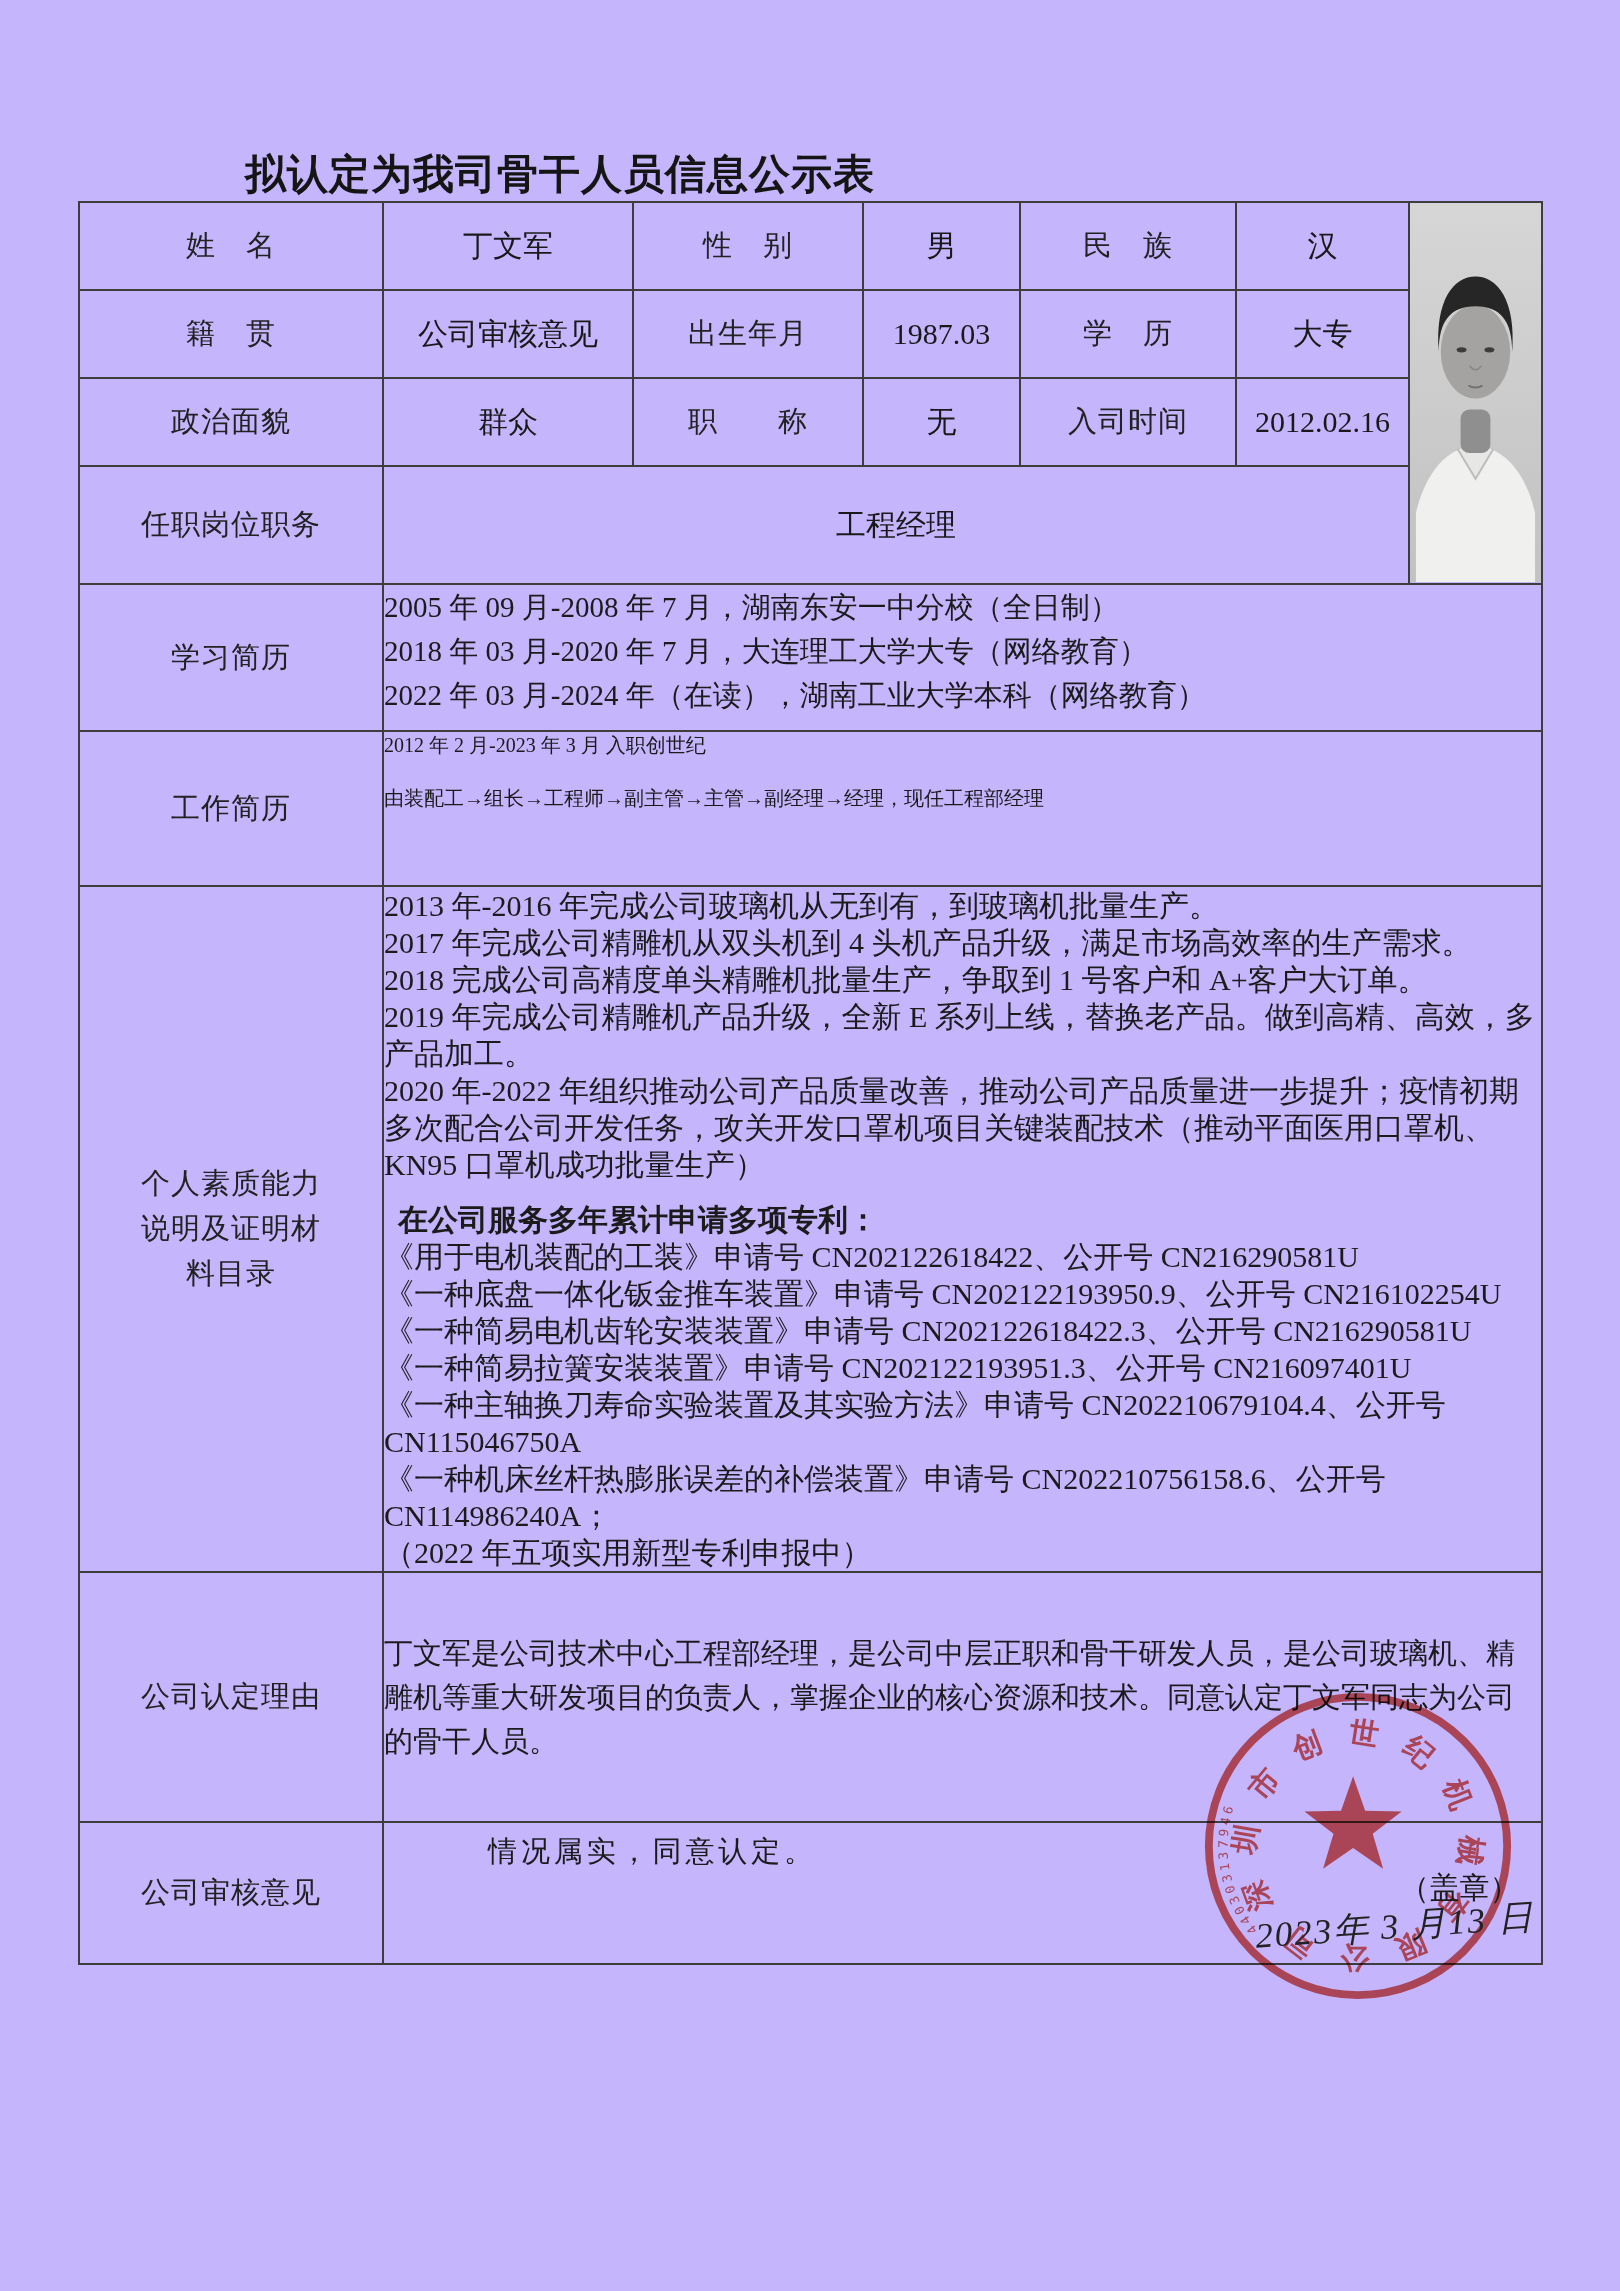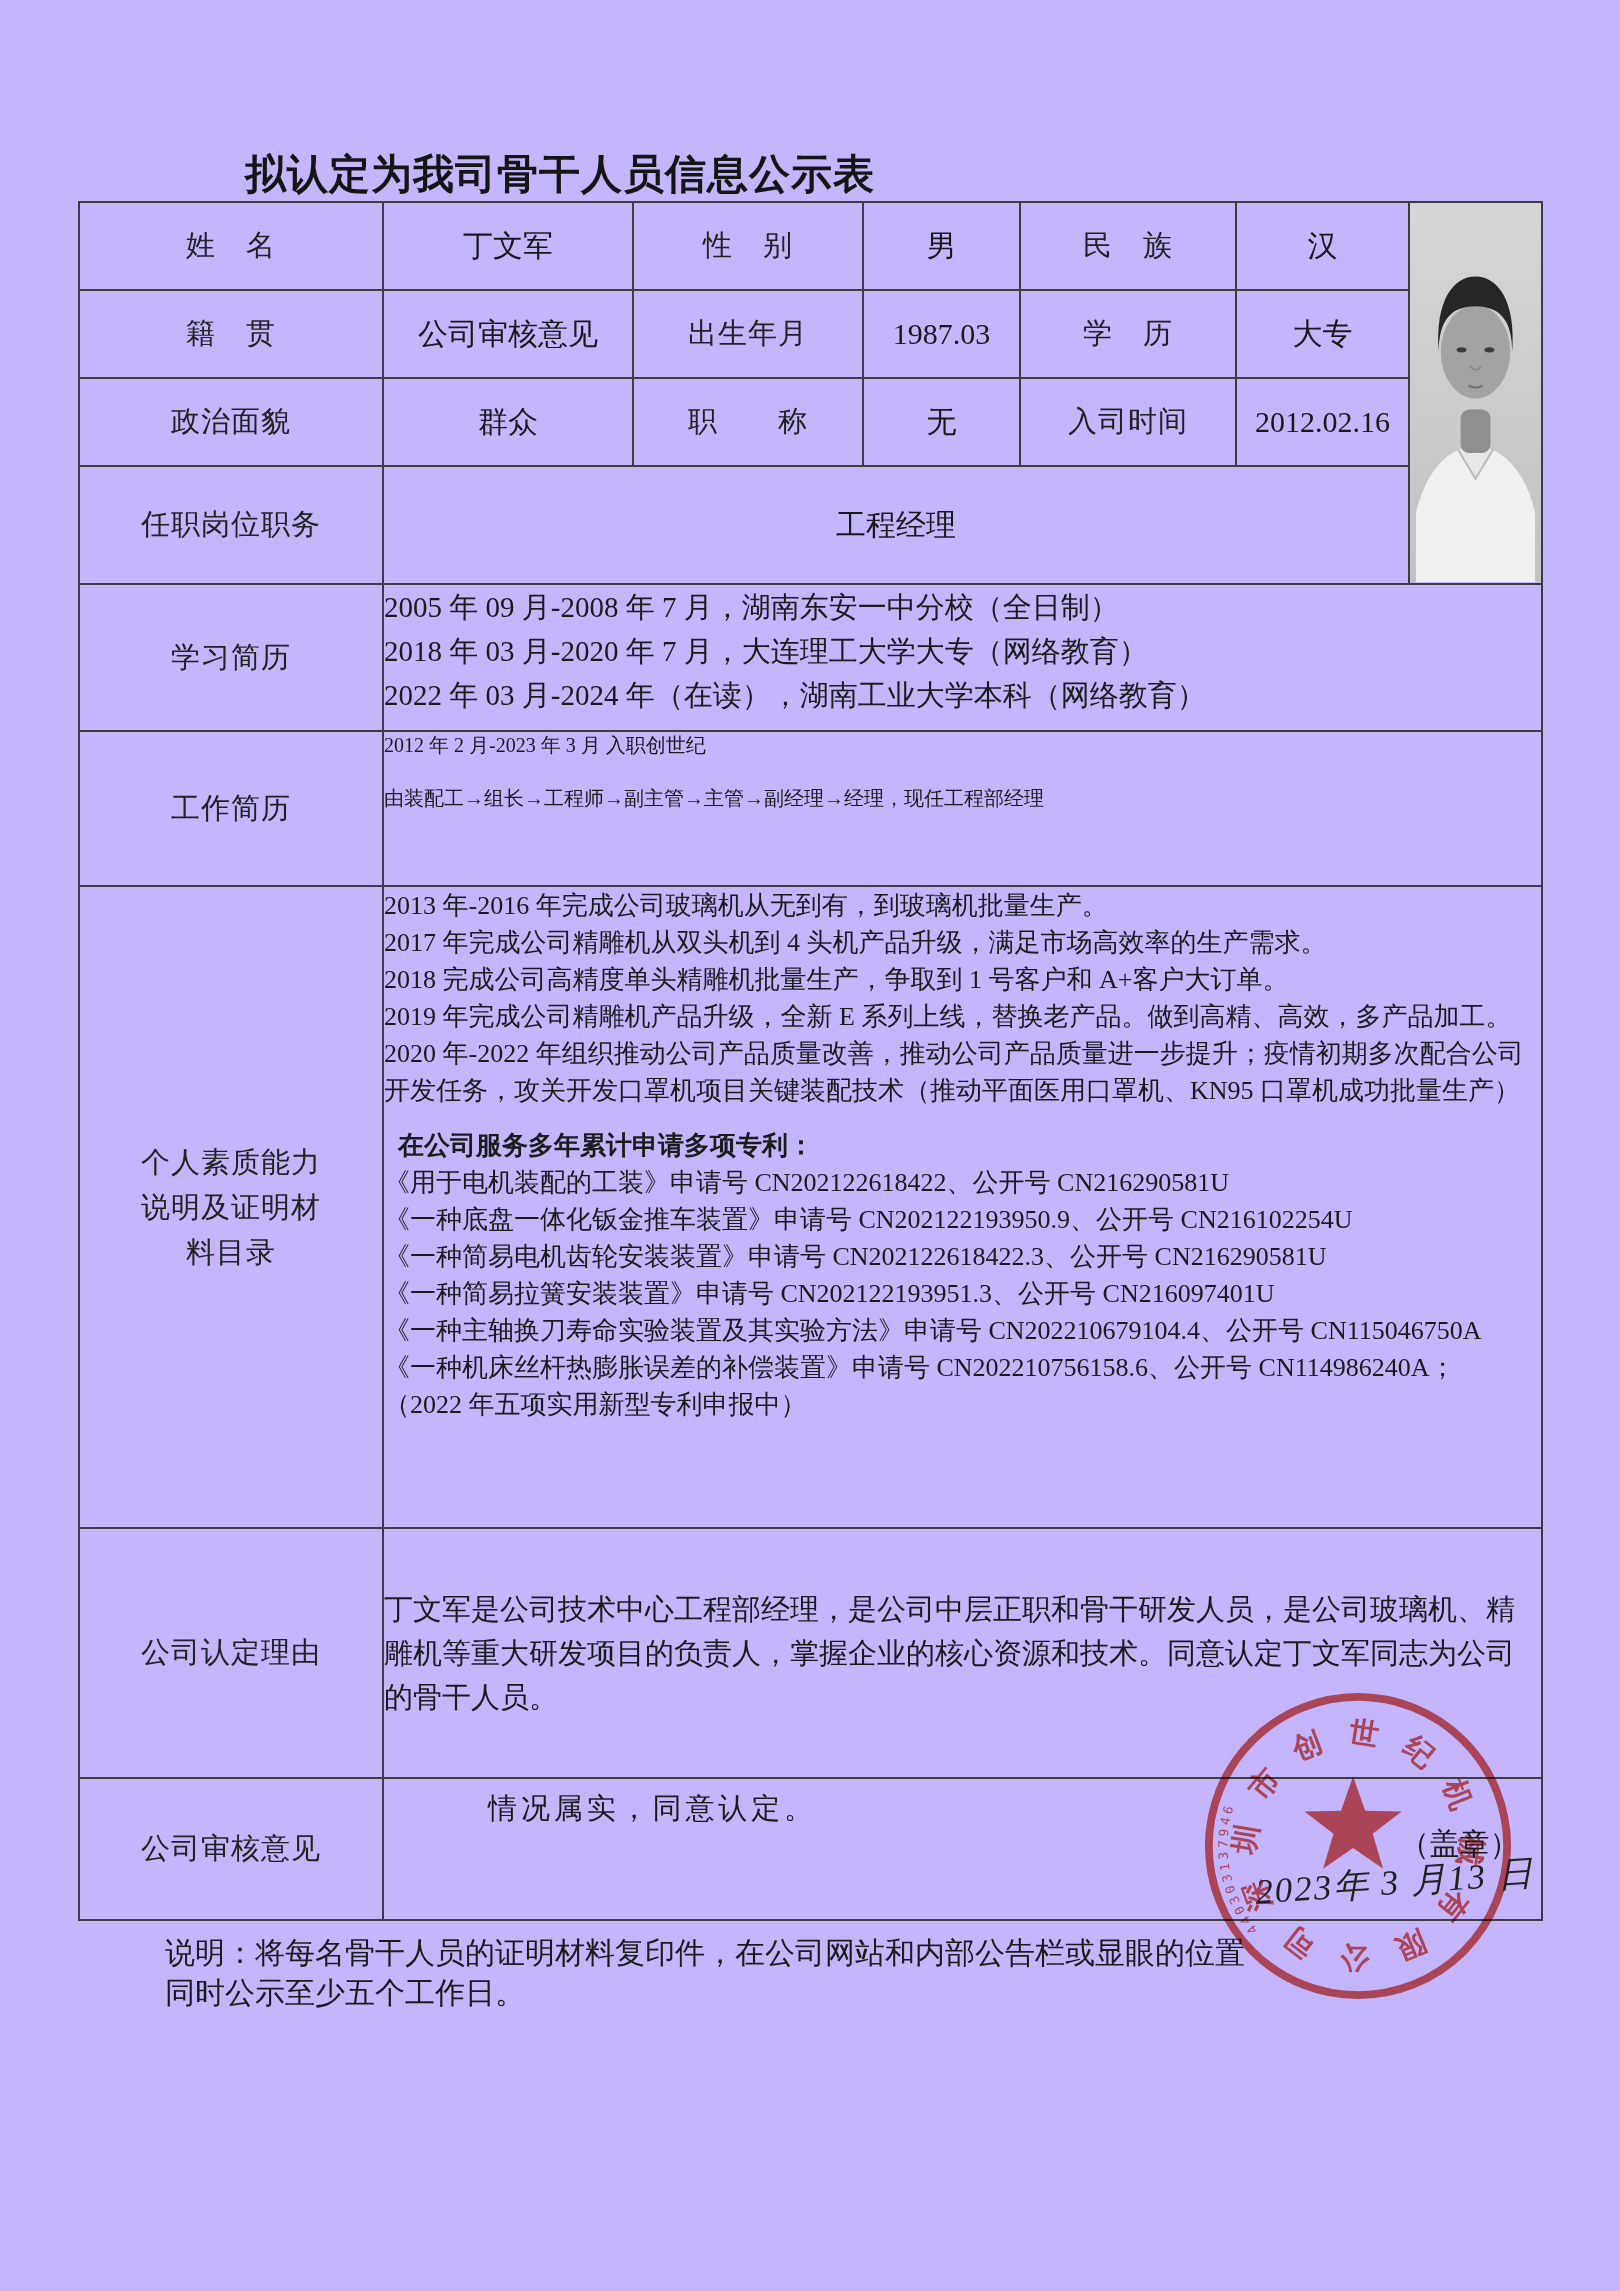--- a/index.html
+++ b/index.html
@@ -33,21 +33,21 @@
     letter-spacing:1px; color:#222;border-radius:16px;
   }
   td.val { font-size:30px; text-align:center; vertical-align:middle; color:#191919; }
   td.pos-val { padding-right:402px; }
   .ability-label { width:188px; margin:0 auto; text-align:center; line-height:45px; }
   td.content { vertical-align:top; text-align:left; color:#1b1b1b; }
   td.edu { padding:11.8px 19.6px 0 19.6px; font-size:29px; }
   td.edu div { line-height:44px; }
   td.work { padding:35px 19.6px 0 19.6px; font-size:20px; }
   td.work .w2 { margin-top:25.5px; }
-  td.ability { padding:11.8px 17.6px 5.9px 19.6px; font-size:26px; line-height:37px;font-family:Liberation Serif, serif; }
+  td.ability { padding:11.8px 17.6px 5.9px 19.6px; font-size:30px; line-height:37px;font-family:Liberation Serif, serif; }
   td.ability p { margin:0; }
   td.ability .gap { height:17.6px; }
   td.ability .bold { font-weight:700;padding-left:14px; }
   td.reason { vertical-align:middle; padding:0 29px 17.6px 21.6px; font-size:29px; line-height:44px; }
   td.review { position:relative; }
   .opinion { position:absolute; left:104px; top:9.8px; font-size:29px; letter-spacing:3.9px; }
   .seal-note { position:absolute; right:21.6px; top:45px; font-size:30px; z-index:3; }
   .hand-date {
     position:absolute; right:5.9px; top:80px; font-size:35px; z-index:3;
     font-style:italic; letter-spacing:2px; transform:rotate(-4deg); color:#222;
@@ -182,21 +182,20 @@
         <td class="lab">公司审核意见</td>
         <td class="content review" colspan="6">
           <div class="opinion">情况属实，同意认定。</div>
           <div class="seal-note">（盖章）</div>
           <div class="hand-date">2023年 3 月13 日</div>
         </td>
       </tr>
     </tbody>
   </table>
 
-  <div class="footnote">说明：将每名骨干人员的证明材料复印件，在公司网站和内部公告栏或显眼的位置同时公示至少五个工作日。</div>
 
   <div class="stamp" style="--stamp-color: #d8453c;">
     <svg viewBox="0 0 320 320" width="314" height="314">
       <circle class="ring" cx="160" cy="160" r="152"></circle>
       <polygon class="star" points="155,89 167.3,124 204.5,124.9 175,147.5 185.6,183.1 155,162 124.4,183.1 135,147.5 105.5,124.9 142.7,124"></polygon>
       <path id="ringPath" d="M 74.8 219.7 A 104 104 0 1 1 245.2 219.7 A 104 104 0 0 1 74.8 219.7" fill="none"></path>
       <path id="serialPath" d="M 58.1 245.5 A 133 133 0 0 1 66.0 66.0" fill="none"></path>
       <text class="ringText">
         <textPath href="#ringPath">深圳市创世纪机械有限公司</textPath>
       </text>

